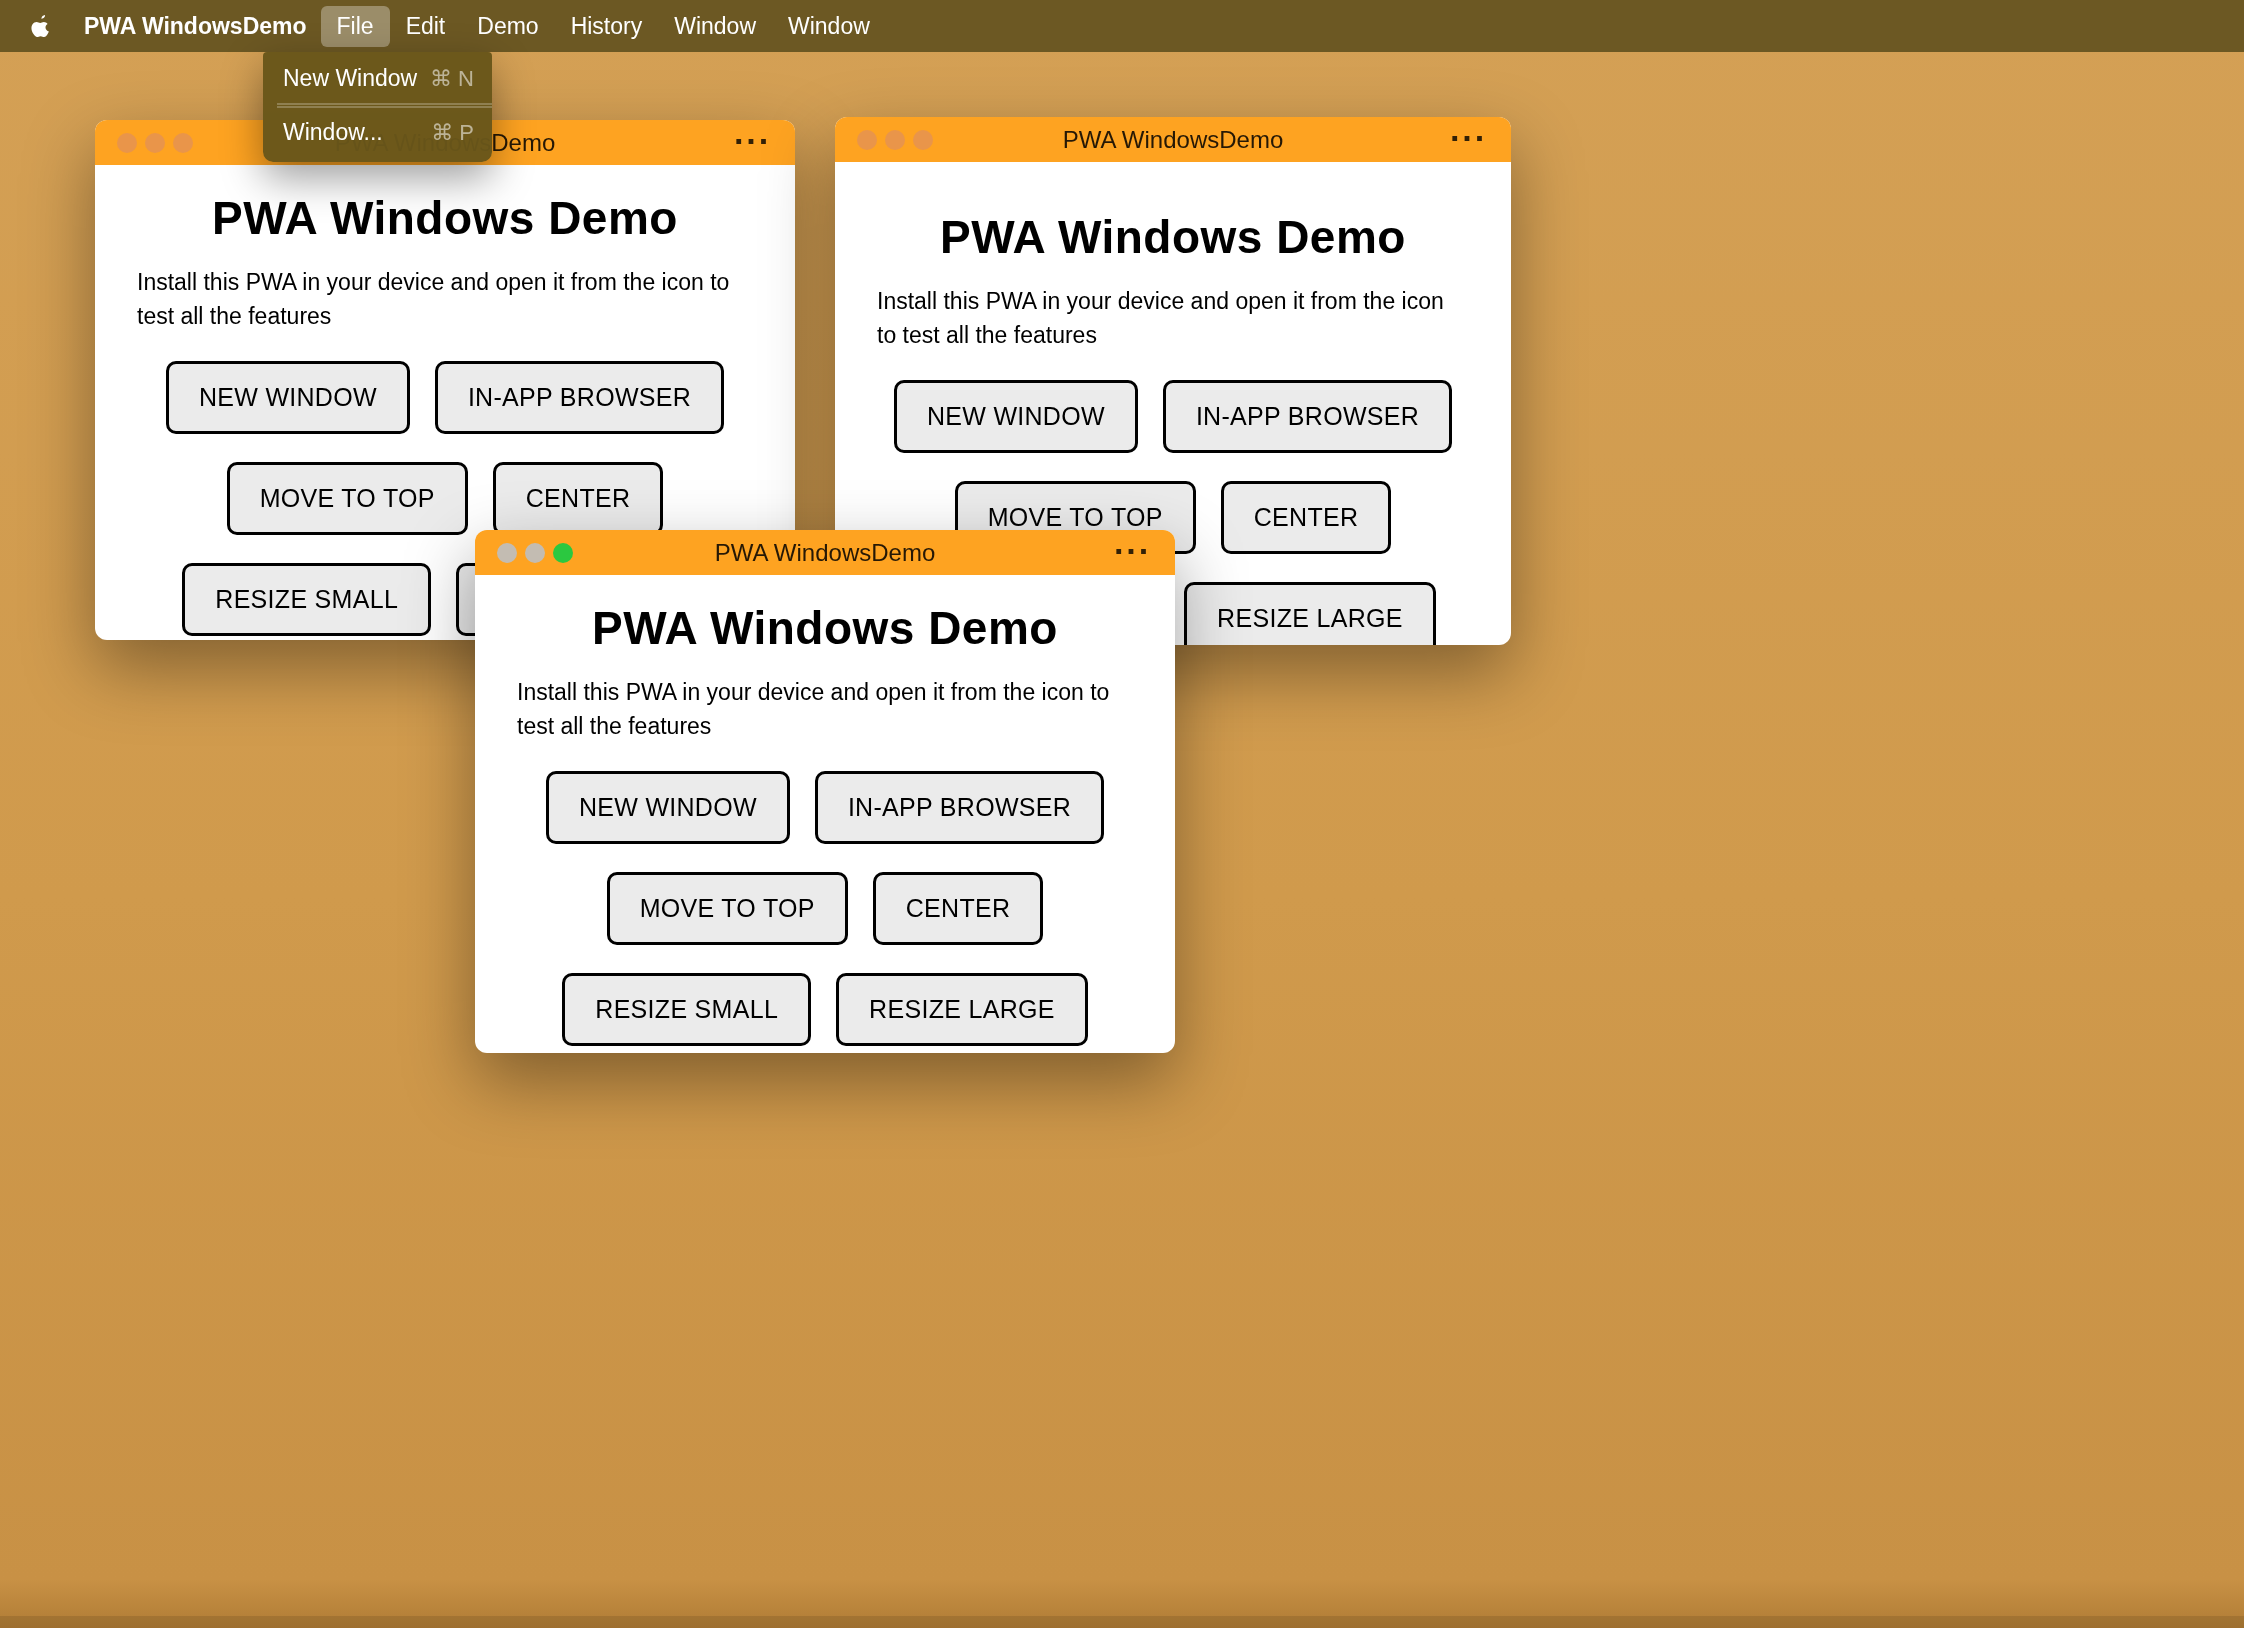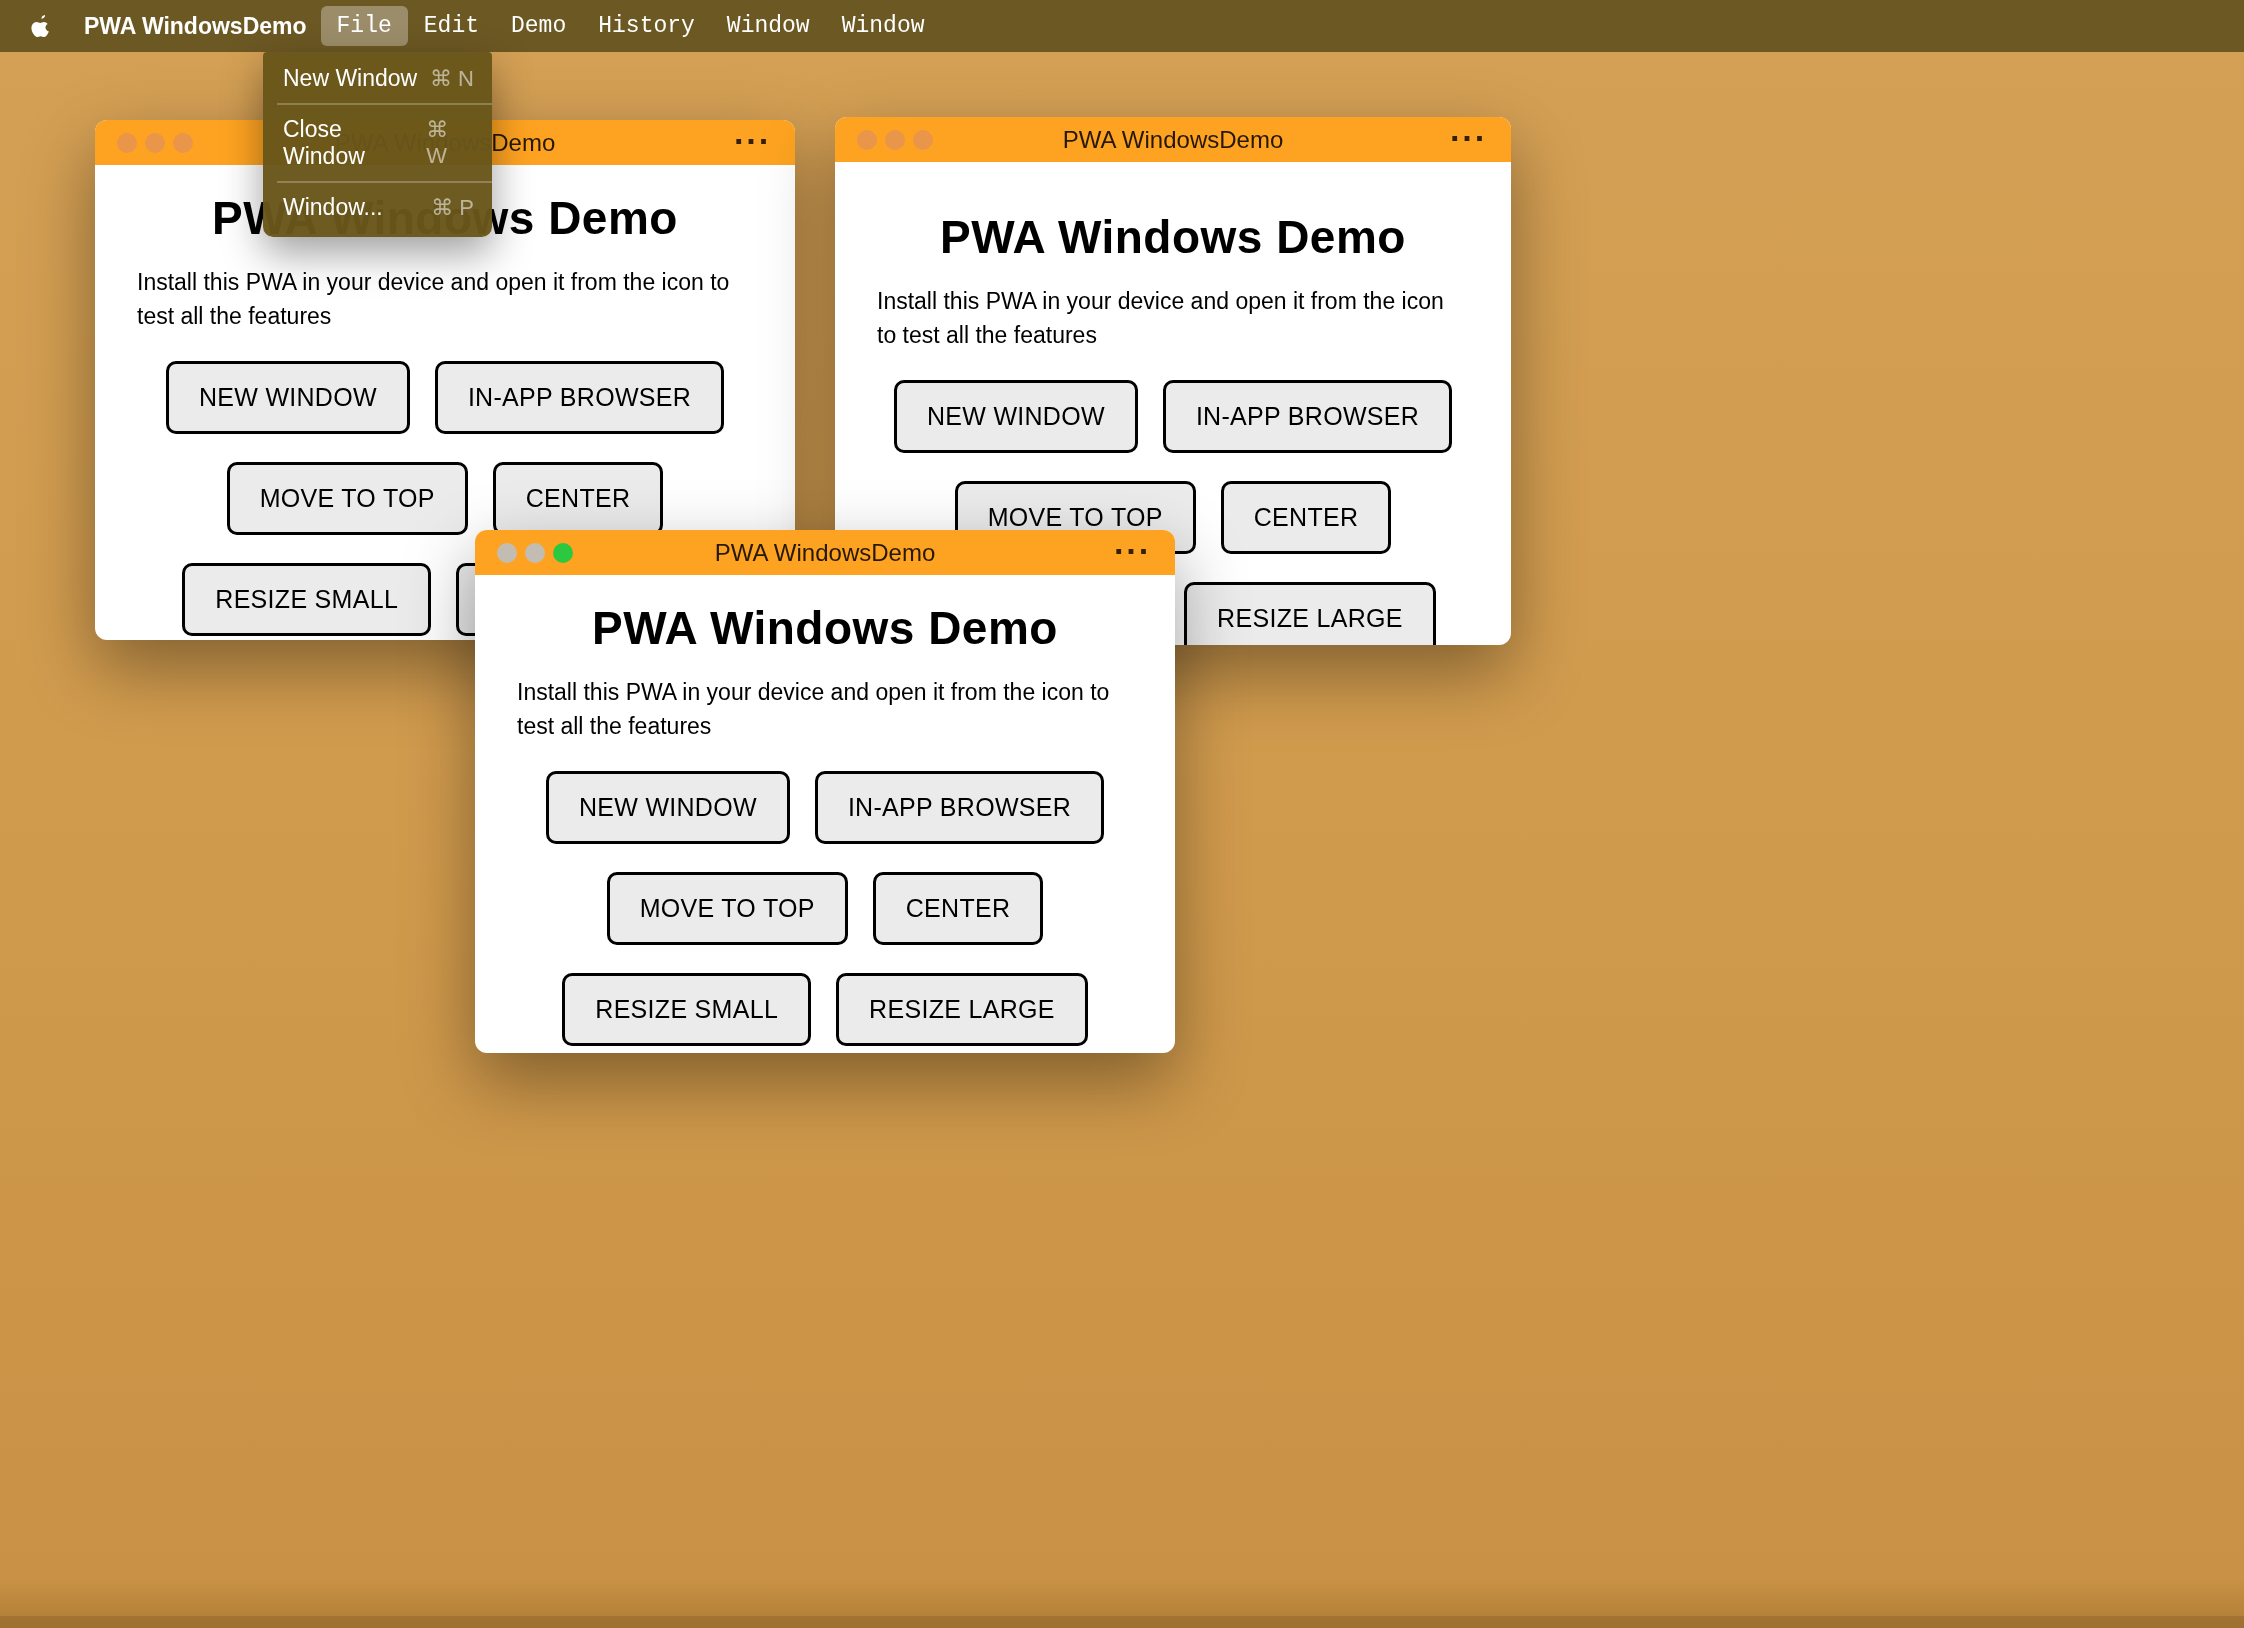--- a/index.html
+++ b/index.html
@@ -15,21 +15,21 @@
     position:absolute; top:0; left:0; right:0; height:52px;
     background:#6c5823;
     display:flex; align-items:center;
     padding-left:26px;
     z-index:10;
     color:#fff;
   }
   .apple { width:30px; height:26px; display:flex; align-items:center; justify-content:center; margin-right:14px; cursor:default; }
   .apple svg { width:22px; height:24px; fill:#ffffff; }
   .appname { font-weight:bold; font-size:23px; padding:0 14px; }
-  .mitem { font-size:23px; padding:7px 16px; border-radius:6px;font-family:Liberation Mono, monospace; }
+  .mitem { font-size:23px; padding:7px 16px; border-radius:6px; }
   .mitem.active { background:rgba(255,255,255,0.32); }
 
   
   .dropdown {
     position:absolute; top:52px; left:263px; width:229px;
     background:rgba(104,86,26,0.97);
     border-radius:4px 4px 10px 10px;
     box-shadow:0 16px 40px rgba(0,0,0,0.38);
     padding:3px 0 6px 0;
     z-index:11;
@@ -107,24 +107,20 @@
   <span class="mitem">Window</span>
   <span class="mitem">Window</span>
 </div>
 
 <div class="dropdown">
   <div class="ditem">
     <span>New Window</span>
     <span class="shortcut">⌘ N</span>
   </div>
   <div class="dsep"></div>
-  <div class="ditem">
-    <span>Close Window</span>
-    <span class="shortcut">⌘ W</span>
-  </div>
   <div class="dsep"></div>
   <div class="ditem">
     <span>Window...</span>
     <span class="shortcut">⌘ P</span>
   </div>
 </div>
 
 <div class="window w1">
   <div class="titlebar">
     <div class="lights">

